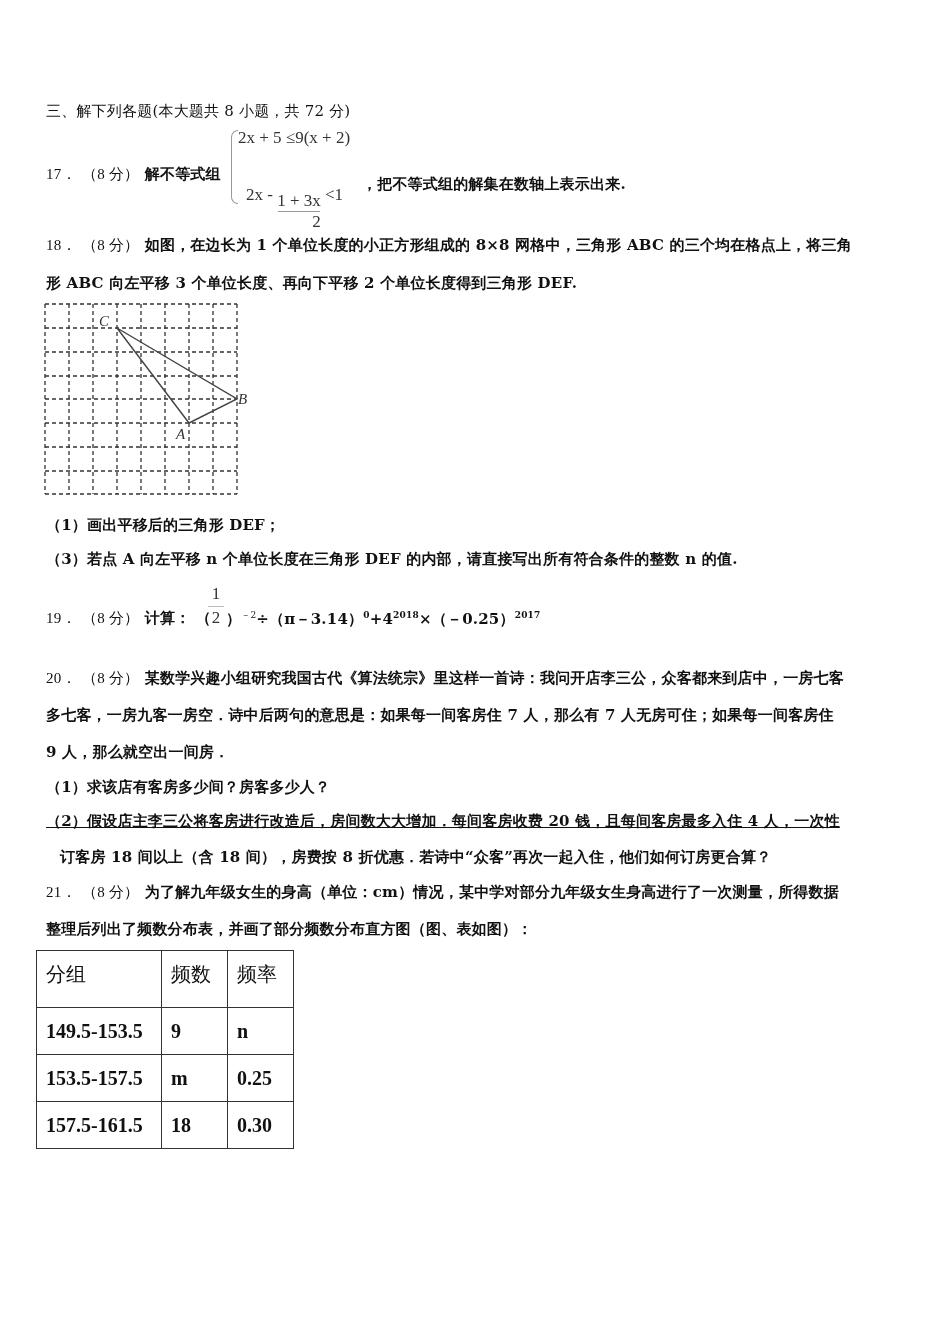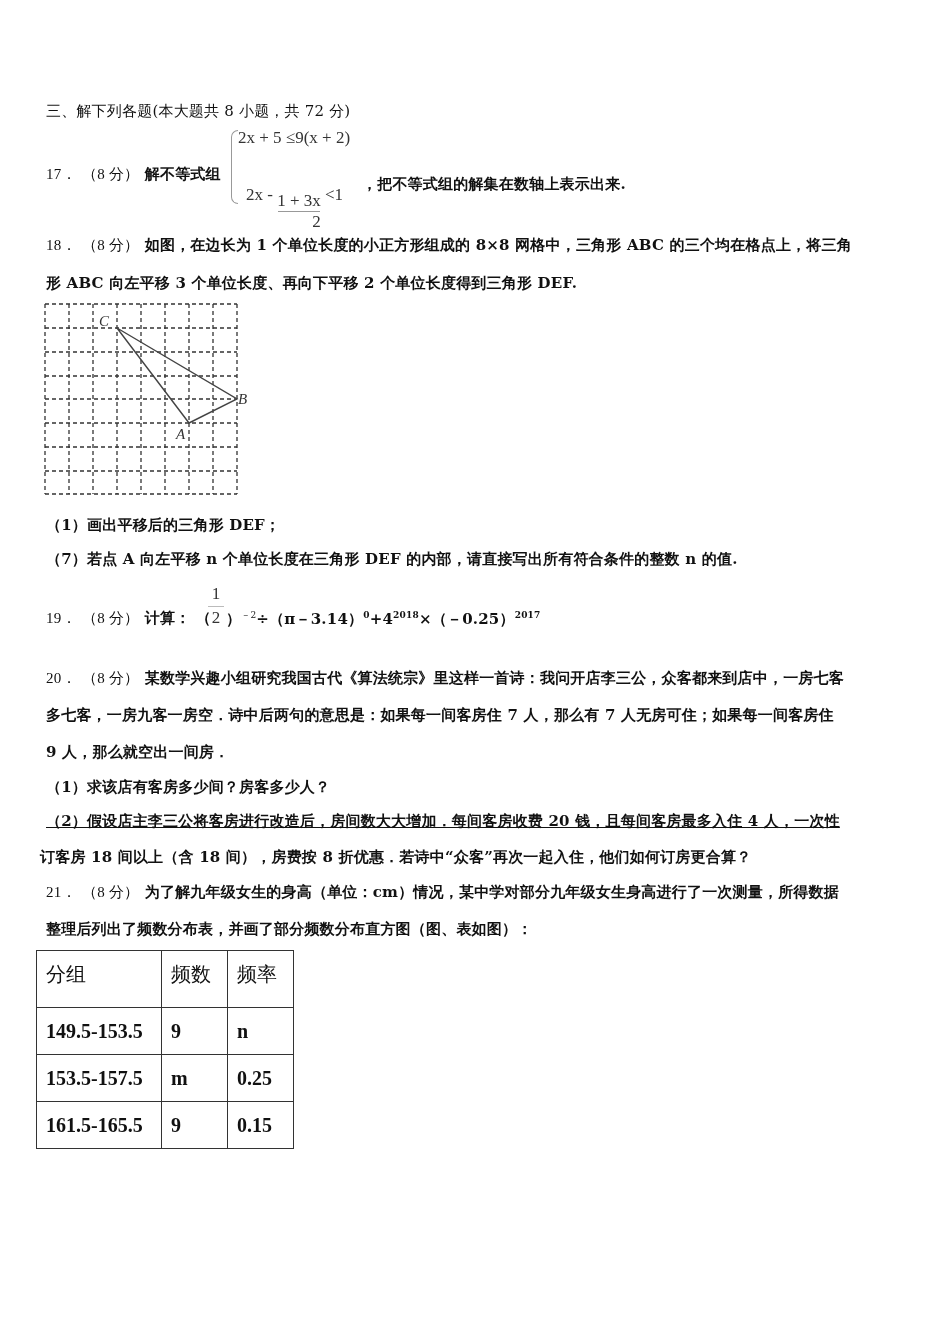--- a/index.html
+++ b/index.html
@@ -72,21 +72,21 @@
     <line x1="173" y1="6" x2="173" y2="196"></line>
     <line x1="197" y1="6" x2="197" y2="196"></line>
   </g>
   <polygon points="77,30 197,101 149,125" fill="none" stroke="#444" stroke-width="1.4"></polygon>
   <text x="59" y="28" font-family="Liberation Serif, serif" font-style="italic" font-size="15" fill="#333">C</text>
   <text x="198" y="106" font-family="Liberation Serif, serif" font-style="italic" font-size="15" fill="#333">B</text>
   <text x="136" y="141" font-family="Liberation Serif, serif" font-style="italic" font-size="15" fill="#333">A</text>
 </svg>
 
 <div class="abs line" style="left:46px; top:516px;">（1）画出平移后的三角形 DEF；</div>
-<div class="abs line" style="left:46px; top:550px;">（7）若点 A 向左平移 n 个单位长度在三角形 DEF 的内部，请直接写出所有符合条件的整数 n 的值.</div>
+<div class="abs line" style="left:46px; top:550px;">（3）若点 A 向左平移 n 个单位长度在三角形 DEF 的内部，请直接写出所有符合条件的整数 n 的值.</div>
 
 <div class="abs line" style="left:46px; top:609px;">
   <span class="qnum">19．</span>
   <span class="qnum">（8 分）</span>
   <span>计算：</span>
   <span>（</span>
 </div>
 <div class="abs math" style="left:206px; top:584px; text-align:center; width:20px;">
   <div style="line-height:20px;">1</div>
   <div style="border-top:1px solid #bbb; margin:2px 2px;"></div>
@@ -98,21 +98,21 @@
 
 <div class="abs line" style="left:46px; top:669px;">
   <span class="qnum">20．</span>
   <span class="qnum">（8 分）</span>
   <span>某数学兴趣小组研究我国古代《算法统宗》里这样一首诗：我问开店李三公，众客都来到店中，一房七客</span>
 </div>
 <div class="abs line" style="left:46px; top:706px;">多七客，一房九客一房空．诗中后两句的意思是：如果每一间客房住 7 人，那么有 7 人无房可住；如果每一间客房住</div>
 <div class="abs line" style="left:46px; top:743px;">9 人，那么就空出一间房．</div>
 <div class="abs line" style="left:46px; top:778px;">（1）求该店有客房多少间？房客多少人？</div>
 <div class="abs line" style="left:46px; top:812px;text-decoration:underline;">（2）假设店主李三公将客房进行改造后，房间数大大增加．每间客房收费 20 钱，且每间客房最多入住 4 人，一次性</div>
-<div class="abs line" style="left:40px; top:848px;">订客房 18 间以上（含 18 间），房费按 8 折优惠．若诗中“众客”再次一起入住，他们如何订房更合算？</div>
+<div class="abs line" style="left:60px; top:848px;">订客房 18 间以上（含 18 间），房费按 8 折优惠．若诗中“众客”再次一起入住，他们如何订房更合算？</div>
 
 <div class="abs line" style="left:46px; top:883px;">
   <span class="qnum">21．</span>
   <span class="qnum">（8 分）</span>
   <span>为了解九年级女生的身高（单位：cm）情况，某中学对部分九年级女生身高进行了一次测量，所得数据</span>
 </div>
 <div class="abs line" style="left:46px; top:920px;">整理后列出了频数分布表，并画了部分频数分布直方图（图、表如图）：</div>
 
 <table class="freq">
   <colgroup>
@@ -130,18 +130,18 @@
     <td class="b">149.5-153.5</td>
     <td class="b">9</td>
     <td class="b">n</td>
   </tr>
   <tr>
     <td class="b">153.5-157.5</td>
     <td class="b">m</td>
     <td class="b">0.25</td>
   </tr>
   <tr>
-    <td class="b">161.5-165.5</td>
-    <td class="b">9</td>
-    <td class="b">0.15</td>
+    <td class="b">157.5-161.5</td>
+    <td class="b">18</td>
+    <td class="b">0.30</td>
   </tr>
 </tbody>
   </table>
 
 </body></html>

